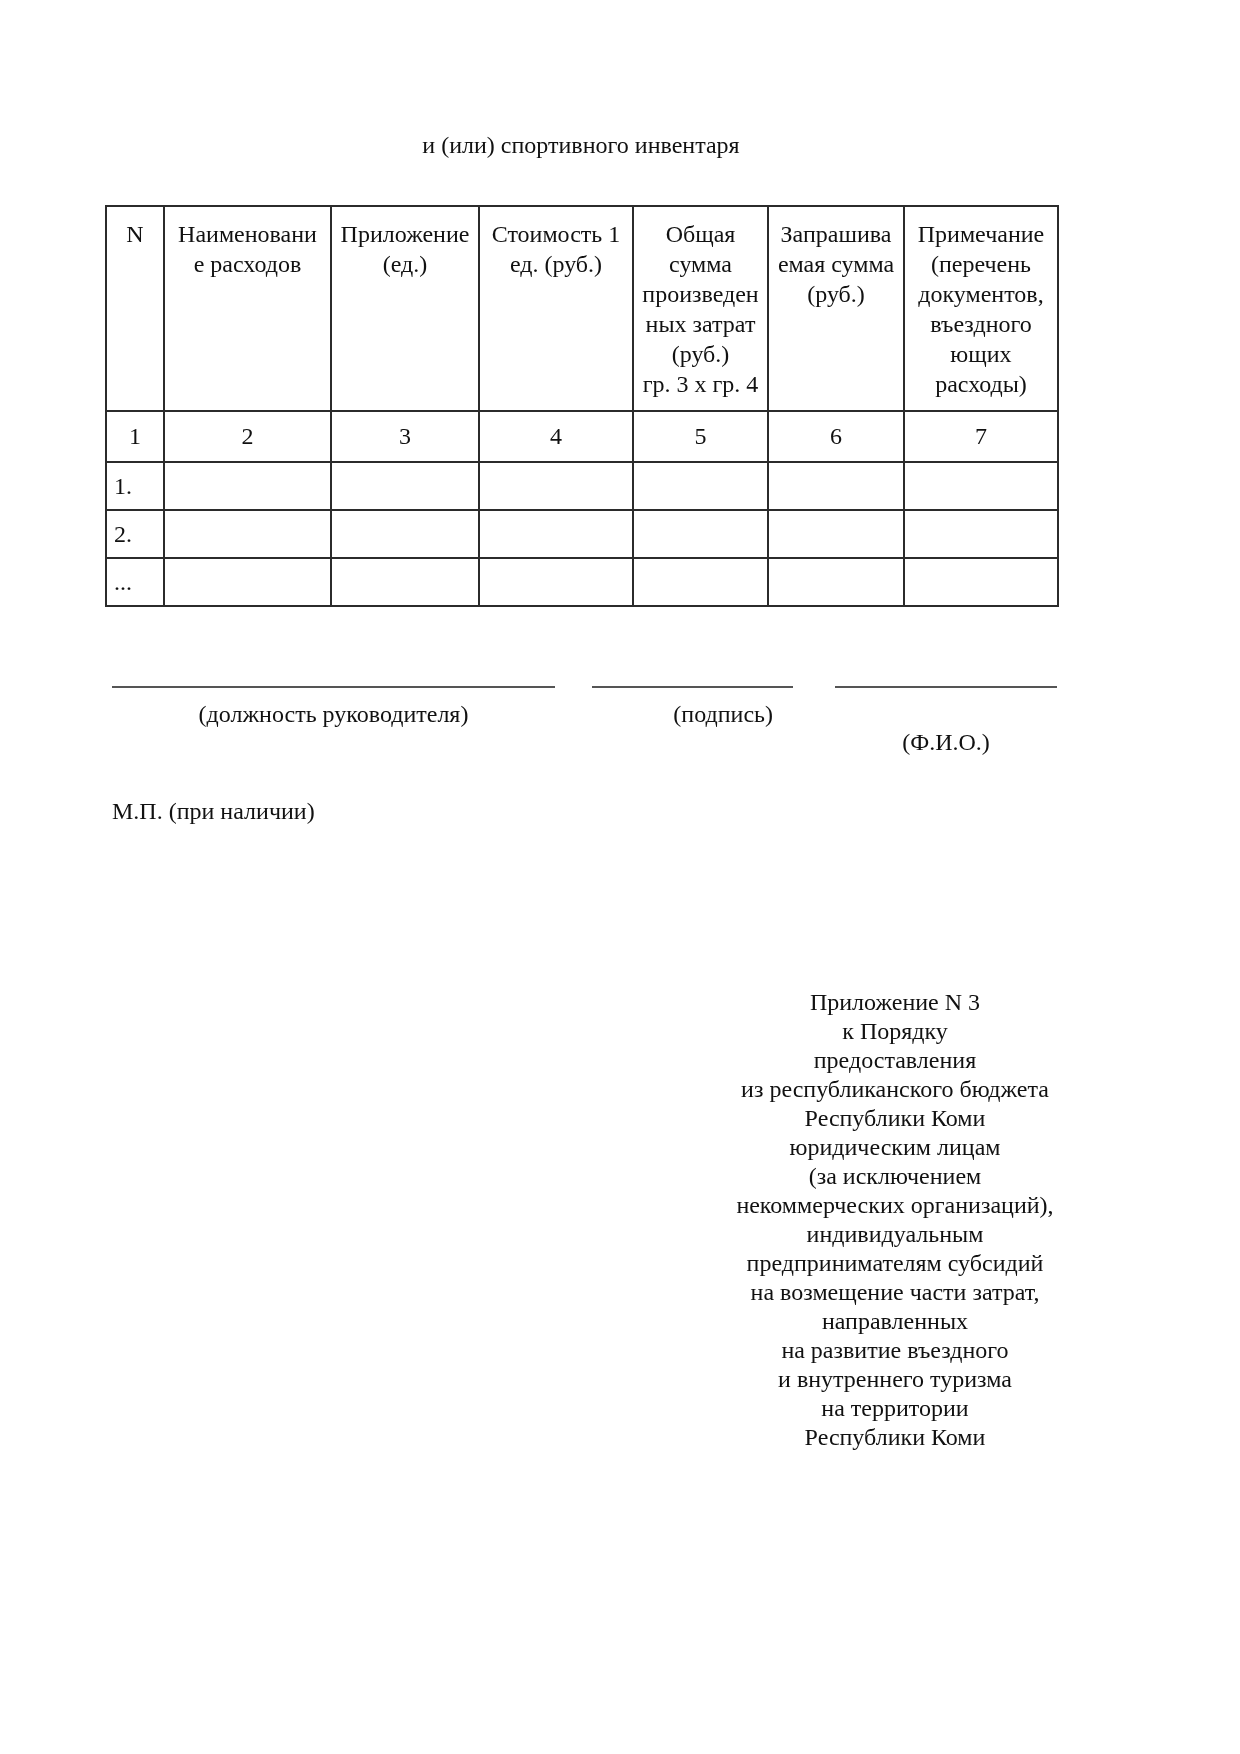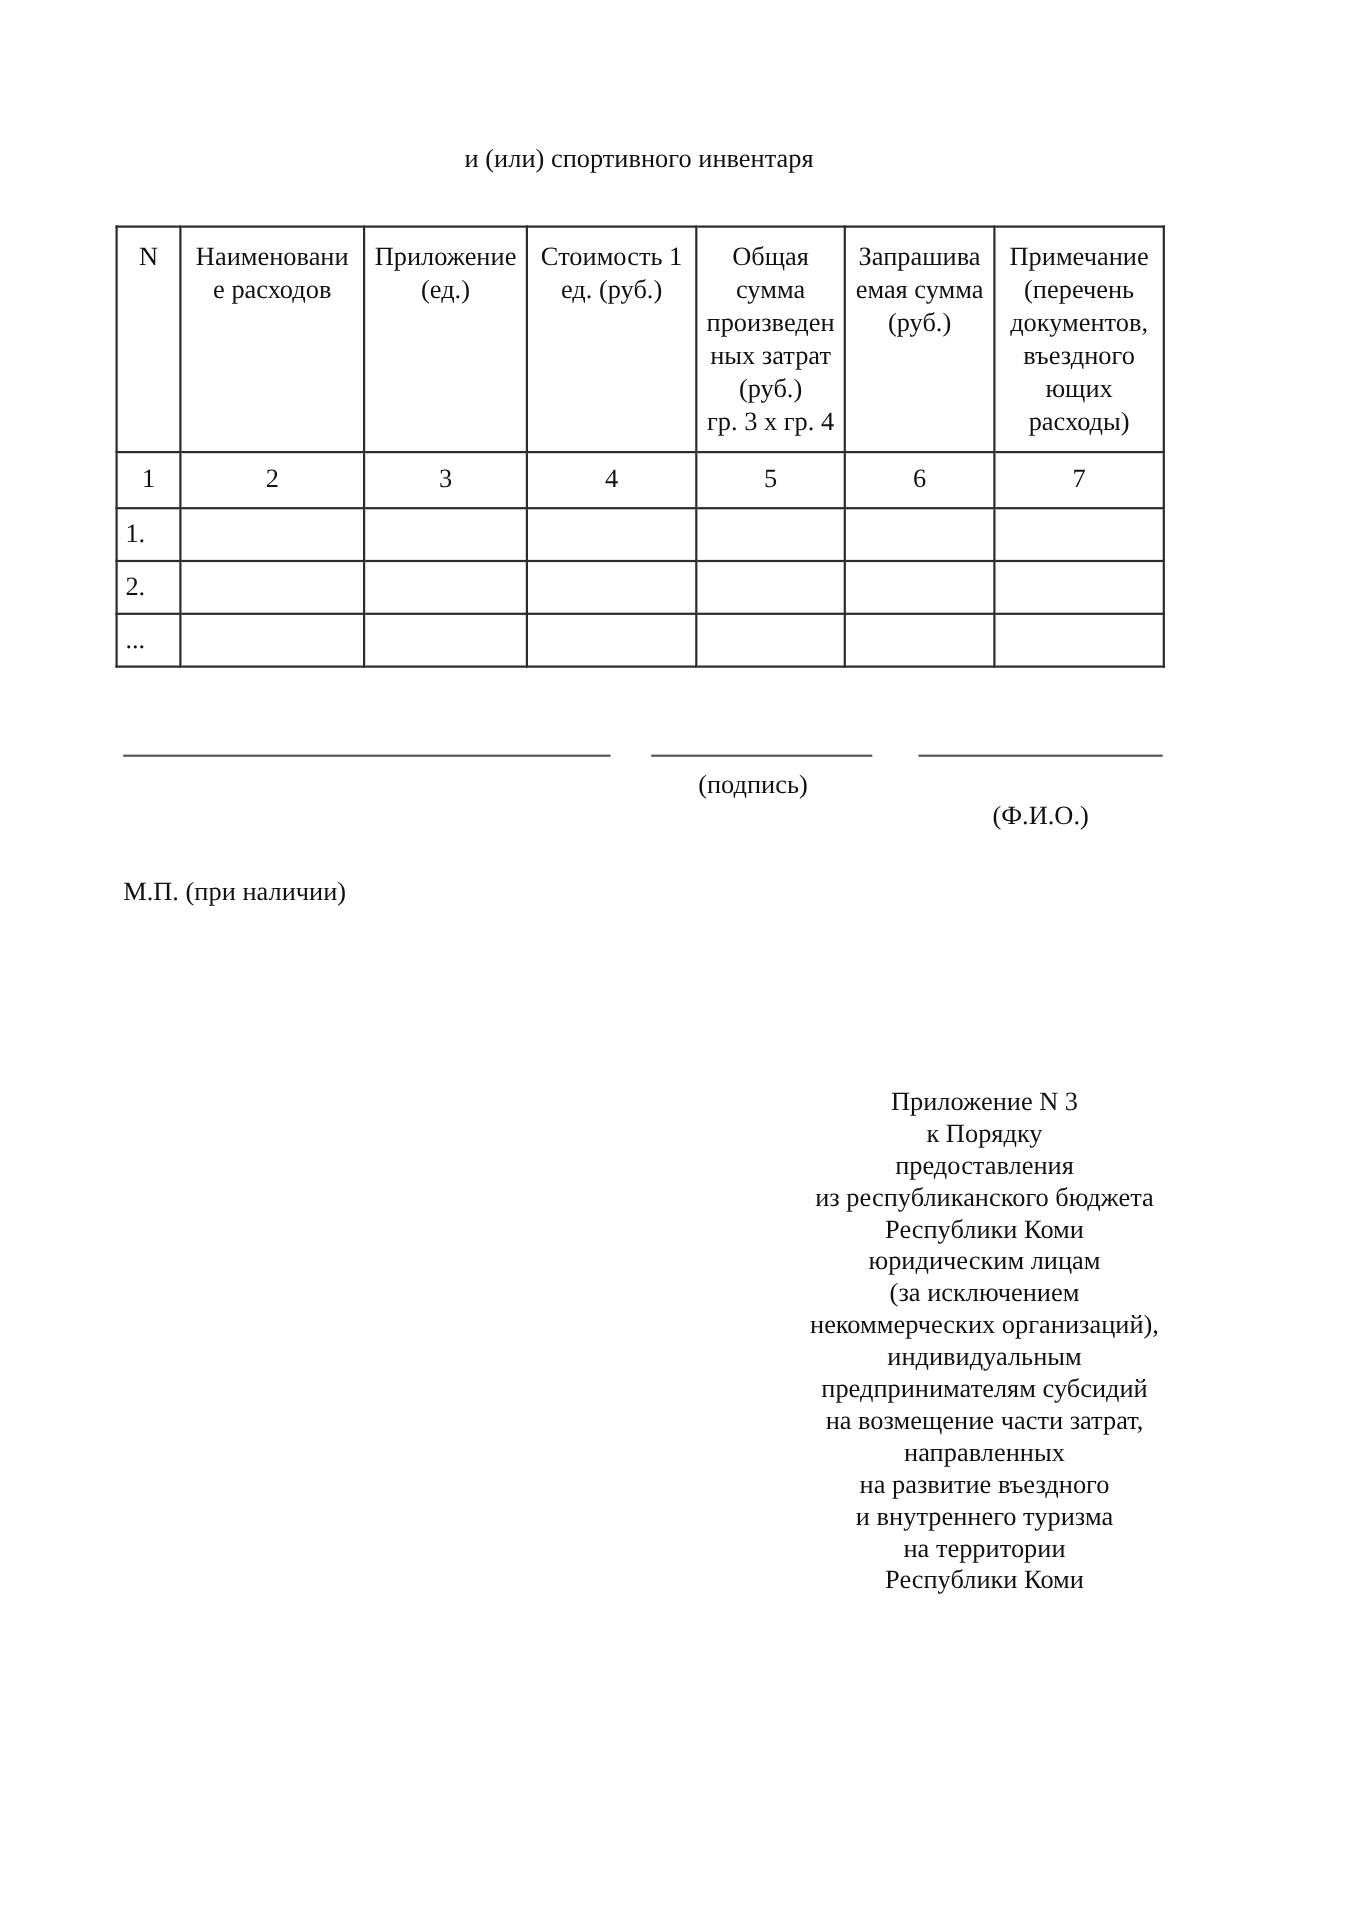--- a/index.html
+++ b/index.html
@@ -71,21 +71,21 @@
   .sig-line-2 { left: 592px; width: 201px; }
   .sig-line-3 { left: 835px; width: 222px; }
   .sig-label {
     position: absolute;
     top: 700px;
     text-align: center;
     font-size: 24px;
     line-height: 28px;
   }
   .sig-label-1 { left: 112px; width: 443px; }
-  .sig-label-2 { left: 584px; width: 201px; }
+  .sig-label-2 { left: 572px; width: 201px; text-align: right; }
   .sig-label-3 { left: 835px; width: 222px; margin-top: 28px; }
   .stamp-note {
     position: absolute;
     top: 797px;
     left: 112px;
     font-size: 24px;
     line-height: 28px;
   }
   .appendix-ref {
     position: absolute;
@@ -187,20 +187,21 @@
         <td></td>
         <td></td>
       </tr>
     </tbody>
   </table>
 
   <div class="sig-line sig-line-1"></div>
   <div class="sig-line sig-line-2"></div>
   <div class="sig-line sig-line-3"></div>
 
+  <div class="sig-label sig-label-1">(должность руководителя)</div>
   <div class="sig-label sig-label-2">(подпись)</div>
   <div class="sig-label sig-label-3">(Ф.И.О.)</div>
 
   <div class="stamp-note">М.П. (при наличии)</div>
 
   <div class="appendix-ref">Приложение N 3
 к Порядку
 предоставления
 из республиканского бюджета
 Республики Коми

